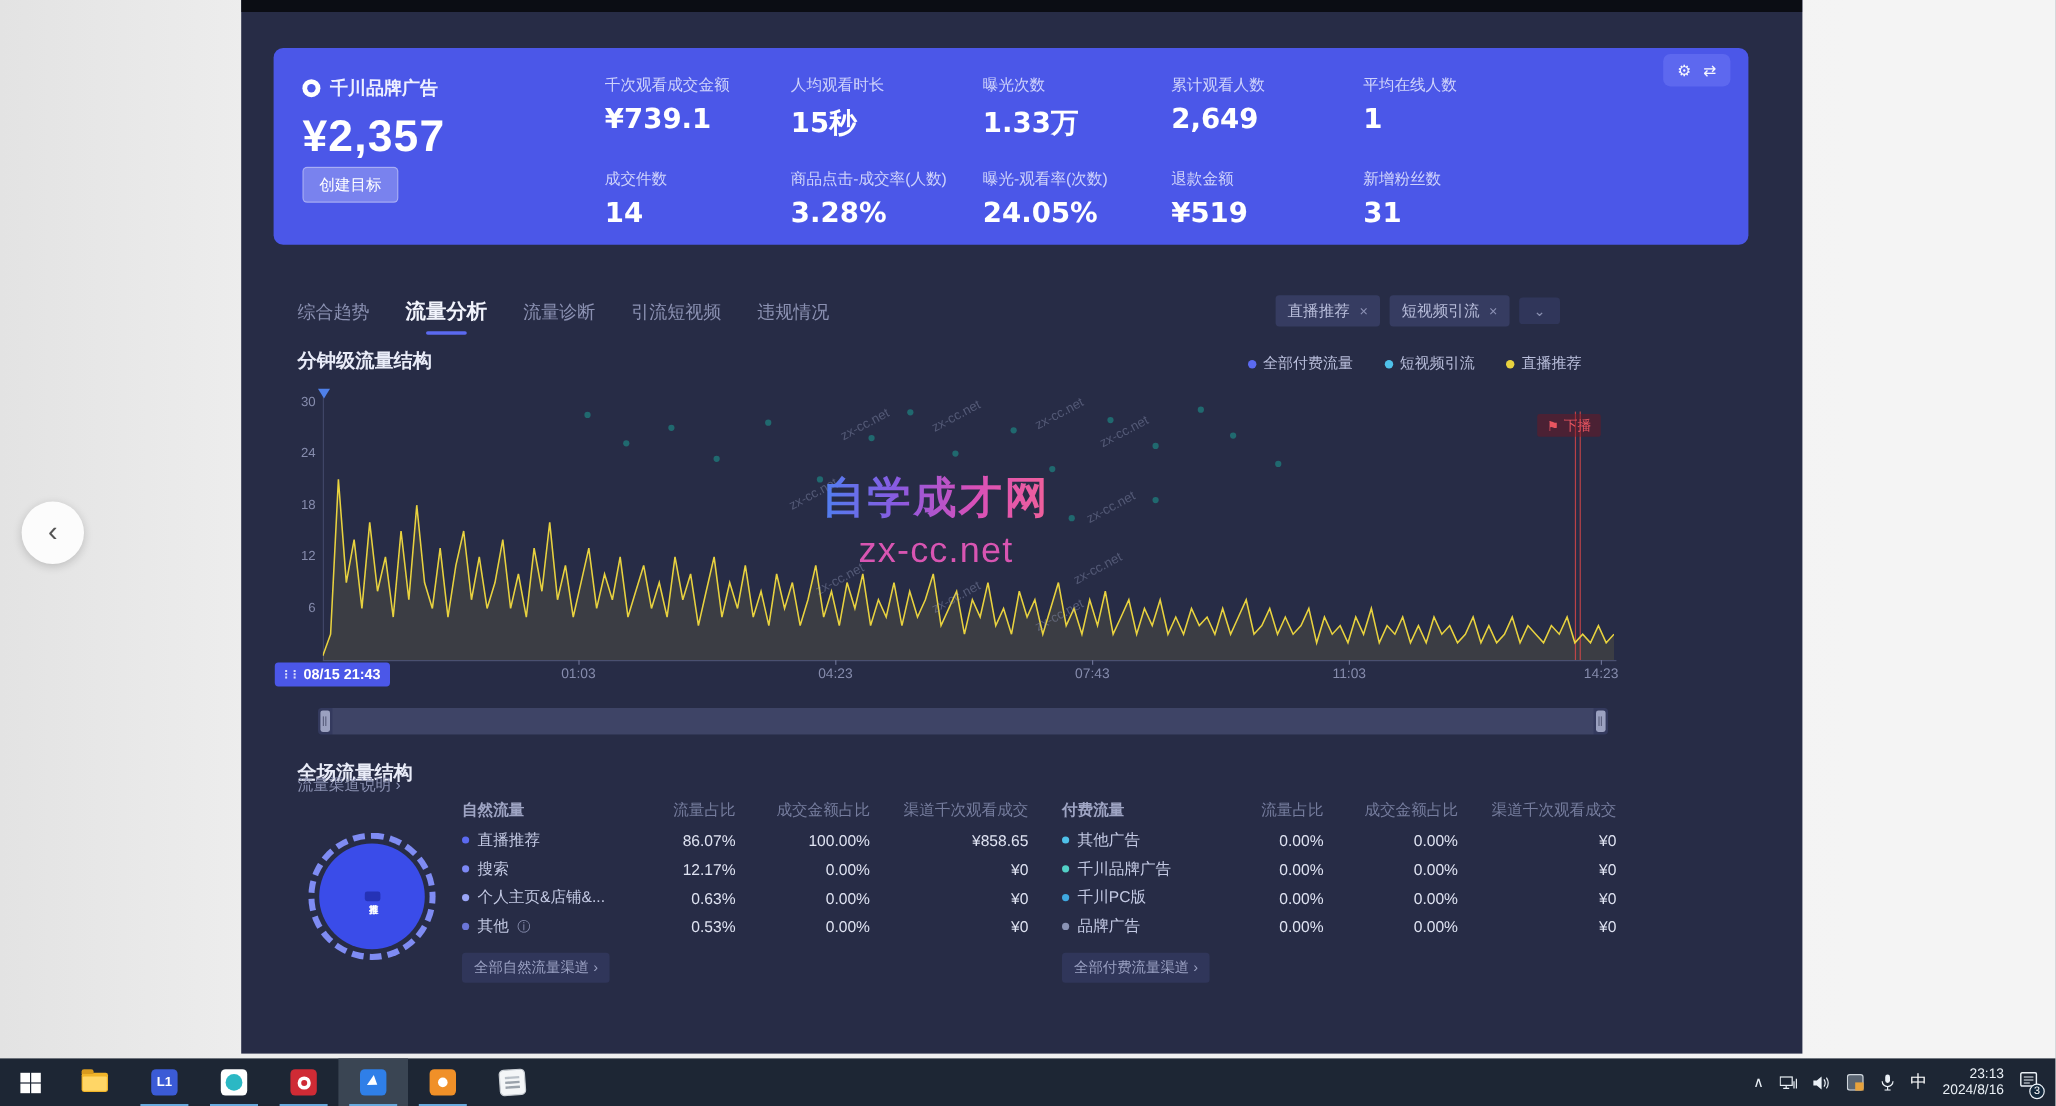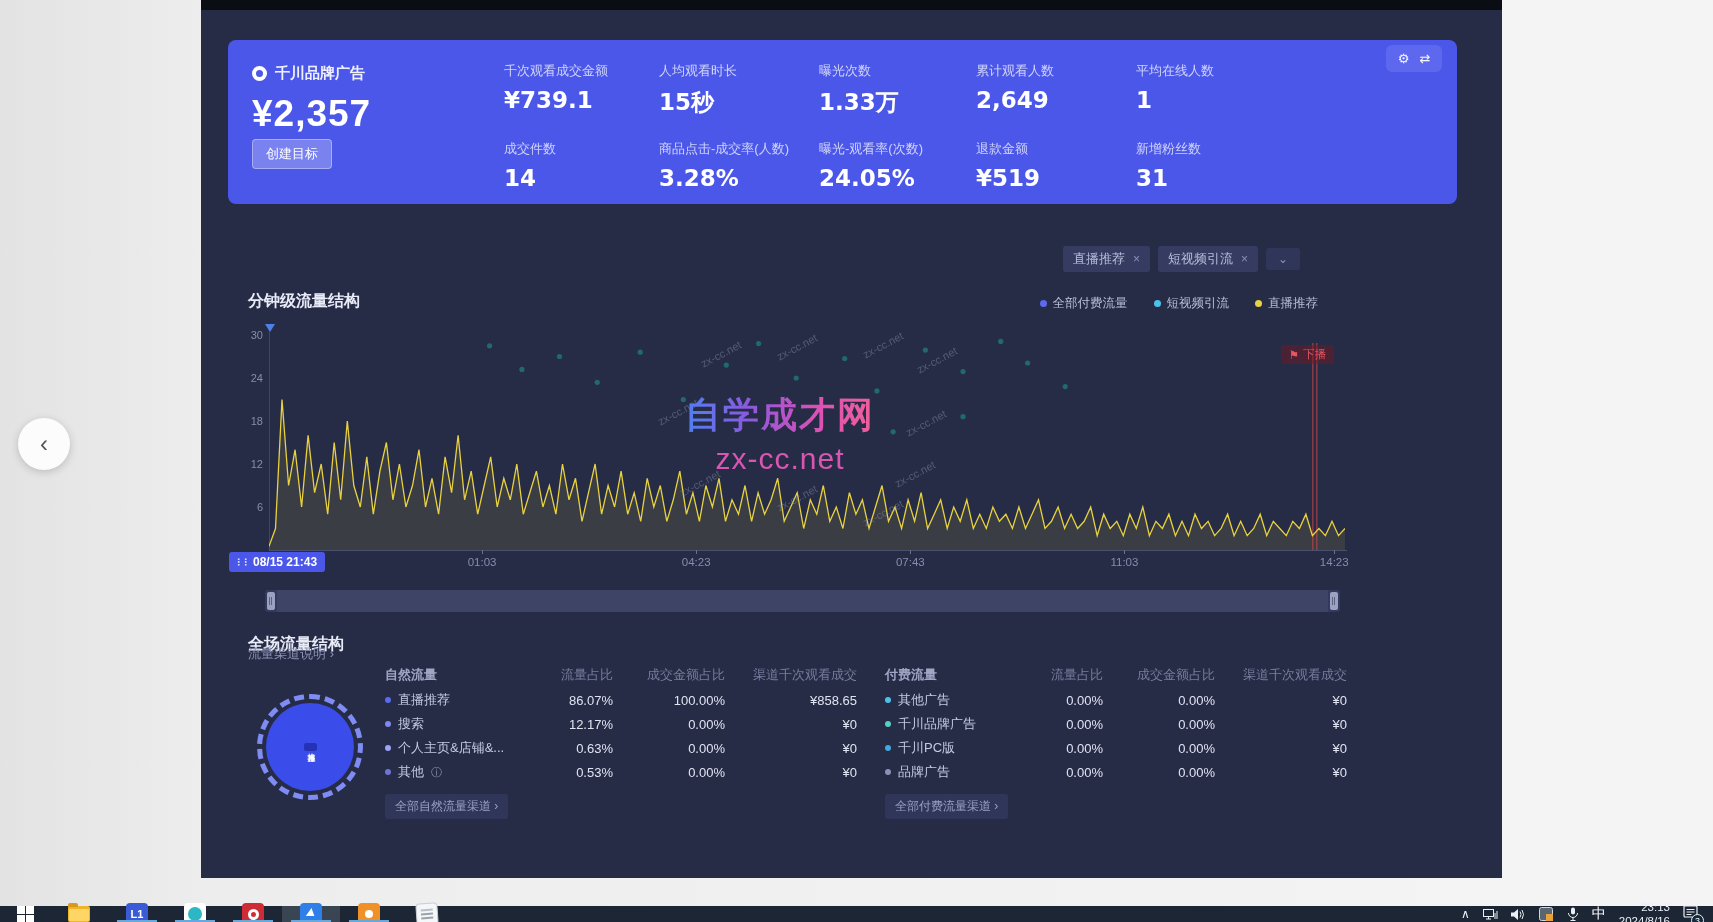--- a/index.html
+++ b/index.html
@@ -91,21 +91,21 @@
   .t-head .t-name { color:#9fa5c4; font-weight:bold; }
   .row-dot { width:6px; height:6px; border-radius:50%; flex:0 0 auto; }
   .t-c { width:92px; text-align:right; color:#dfe3f2; font-size:13px; }
   .t-c2 { width:112px; text-align:right; color:#dfe3f2; font-size:13px; }
   .t-c3 { width:132px; text-align:right; color:#dfe3f2; font-size:13px; }
   .t-head .t-c,.t-head .t-c2,.t-head .t-c3 { color:#767d9e; }
   .t-foot { display:inline-block; margin-top:10px; background:#30365a; color:#9aa0c2; font-size:12px; padding:4px 10px; border-radius:3px; cursor:pointer; }
   .info-i { color:#8b91b2; font-size:11px; }
 
   
-  .taskbar { position:absolute; left:0; bottom:0; width:1713px; height:16px; background:#1d2634; display:flex; align-items:stretch; z-index:5; }
+  .taskbar { position:absolute; left:0; bottom:0; width:1713px; height:40px; background:#1d2634; display:flex; align-items:stretch; z-index:5; }
   .tb-cell { width:58px; display:flex; align-items:center; justify-content:center; position:relative; cursor:pointer; }
   .tb-cell.start { width:50px; }
   .tb-cell.active-app { background:#3a4553; }
   .tb-cell .underline { position:absolute; bottom:0; left:9px; right:9px; height:2px; background:#67a9dd; }
   .win-logo { display:grid; grid-template-columns:8px 8px; grid-template-rows:8px 8px; gap:1px; }
   .win-logo i { background:#fff; }
   .folder-ico { width:22px; height:16px; background:#f0b429; border-radius:2px; position:relative; }
   .folder-ico::before { content:""; position:absolute; left:0; top:-3px; width:10px; height:4px; background:#d89a1e; border-radius:2px 2px 0 0; }
   .folder-ico::after { content:""; position:absolute; left:1px; top:3px; right:1px; bottom:1px; background:#ffd666; border-radius:1px; }
   .sq-ico { width:22px; height:22px; border-radius:4px; display:flex; align-items:center; justify-content:center; font-size:11px; font-weight:bold; color:#fff; }
@@ -183,20 +183,27 @@
           <div class="m-label">新增粉丝数</div>
           <div class="m-value">31</div>
         </div>
     </div>
     <div class="banner-tools">
       <span>⚙</span>
       <span>⇄</span>
     </div>
   </div>
 
+  <div class="tabs">
+    <span class="tab">综合趋势</span>
+    <span class="tab active">流量分析</span>
+    <span class="tab">流量诊断</span>
+    <span class="tab">引流短视频</span>
+    <span class="tab">违规情况</span>
+  </div>
   <div class="filterbar">
     <span class="ftag">
       <span>直播推荐</span>
       <span class="x">×</span>
     </span>
     <span class="ftag">
       <span>短视频引流</span>
       <span class="x">×</span>
     </span>
     <span class="fdrop">

